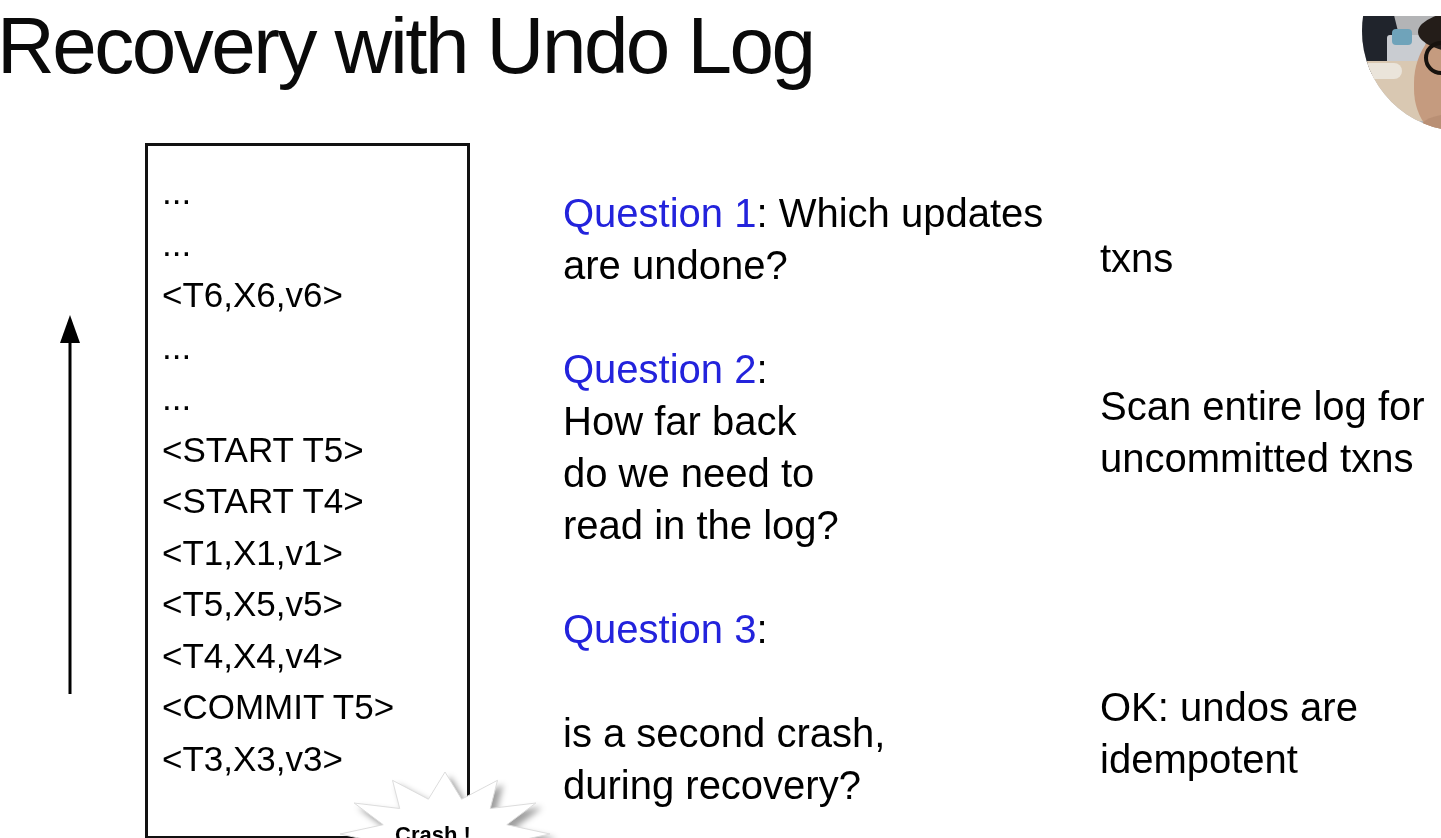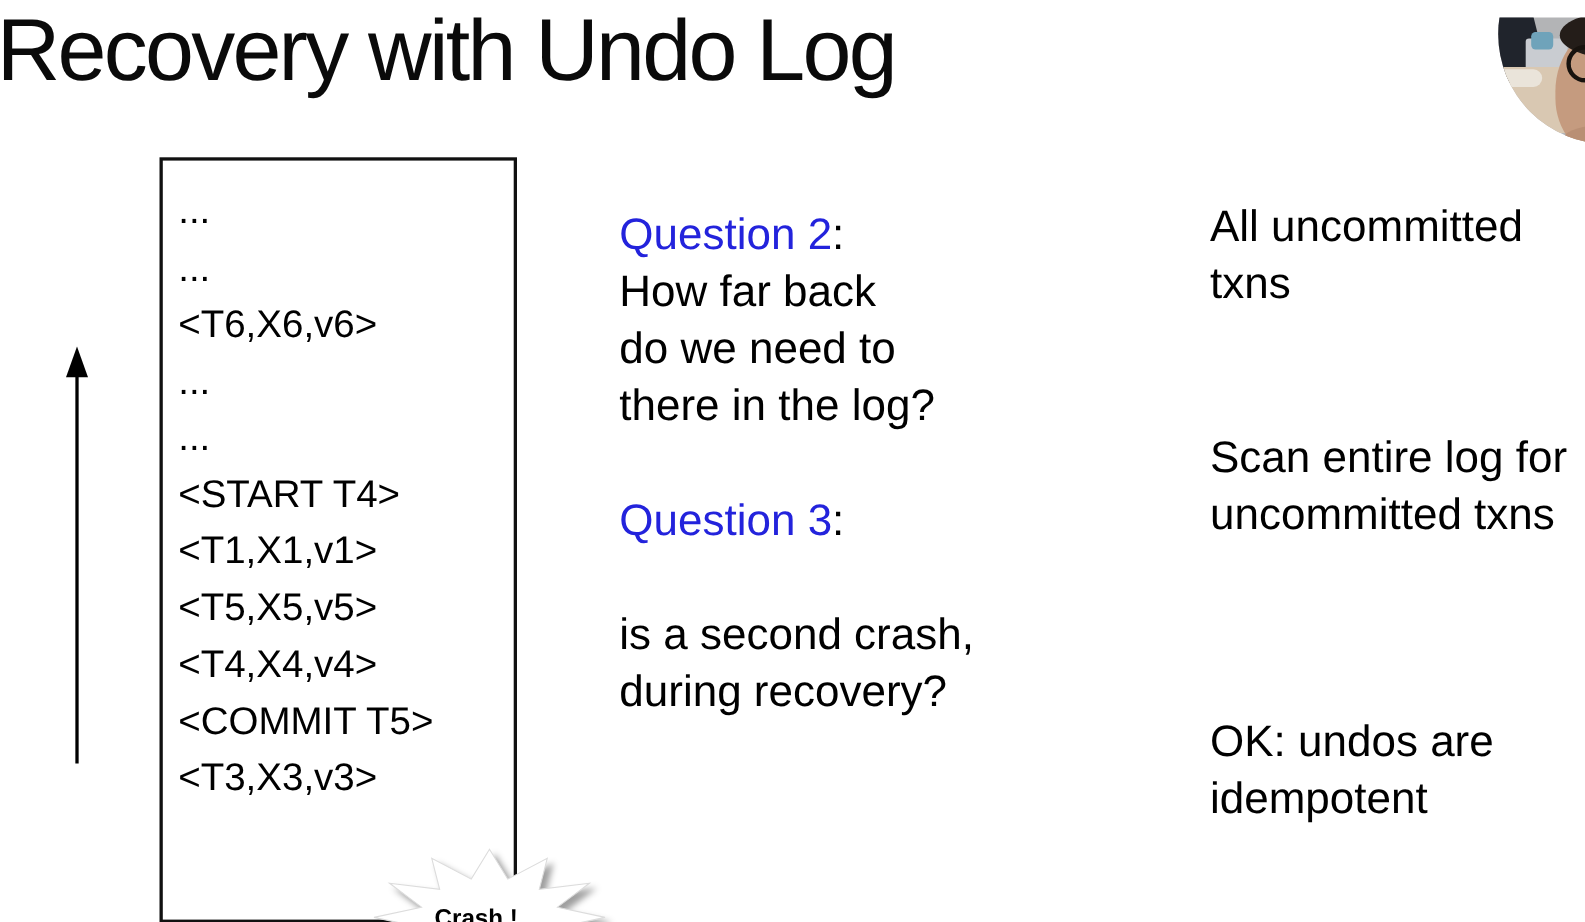--- a/index.html
+++ b/index.html
@@ -22,21 +22,21 @@
     white-space:nowrap;color:#000;
   }
   
   .uparrow{position:absolute;left:54px;top:295px;}
   
   .questions{position:absolute;left:563px;top:171px;font-size:40px;line-height:52px;color:#000;}
   .questions p{margin:0 0 52px 0;}
   .q-label{color:var(--blue,#2323dc);}
   
   .answer{position:absolute;left:1100px;font-size:40px;line-height:52px;color:#000;white-space:nowrap;}
-  .a1{top:164px}.a2{top:374px}.a3{top:632px}
+  .a1{top:164px}.a2{top:364px}.a3{top:665px}
   
   .crash-star{position:absolute;left:335px;top:752px;overflow:visible;}
   .crash-star polygon{
     fill:#ffffff;stroke:#dcdcdc;stroke-width:1;
     filter:drop-shadow(5px 5px 3px rgba(0,0,0,0.38));
   }
   .crash-star text{
     font-family:"Liberation Sans",sans-serif;font-size:22px;font-weight:700;fill:#000;
   }
   
@@ -67,44 +67,47 @@
     <polygon points="16,4 6,32 26,32" fill="#000"></polygon>
   </svg>
 
   <div class="logbox">
     <div class="logentries">
       <div>...</div>
       <div>...</div>
       <div>&lt;T6,X6,v6&gt;</div>
       <div>...</div>
       <div>...</div>
+      <div>&lt;START T5&gt;</div>
       <div>&lt;START T4&gt;</div>
       <div>&lt;T1,X1,v1&gt;</div>
       <div>&lt;T5,X5,v5&gt;</div>
       <div>&lt;T4,X4,v4&gt;</div>
       <div>&lt;COMMIT T5&gt;</div>
       <div>&lt;T3,X3,v3&gt;</div>
     </div>
   </div>
 
   <div class="questions">
+    <p><span class="q-label">Question 1</span><span>: Which updates</span><br>
+      <span>are undone?</span></p>
 
     <p><span class="q-label">Question 2</span><span>:</span><br>
       <span>How far back</span><br>
       <span>do we need to</span><br>
-      <span>there in the log?</span></p>
+      <span>read in the log?</span></p>
 
     <p><span class="q-label">Question 3</span><span>:</span><br>
       <br>
       <span>is a second crash,</span><br>
       <span>during recovery?</span></p>
   </div>
 
   <div class="answer a1">
-    <span>All uncommitted</span><br>
+    <br>
     <span>txns</span>
   </div>
   <div class="answer a2">
     <span>Scan entire log for</span><br>
     <span>uncommitted txns</span>
   </div>
   <div class="answer a3">
     <span>OK: undos are</span><br>
     <span>idempotent</span>
   </div>

